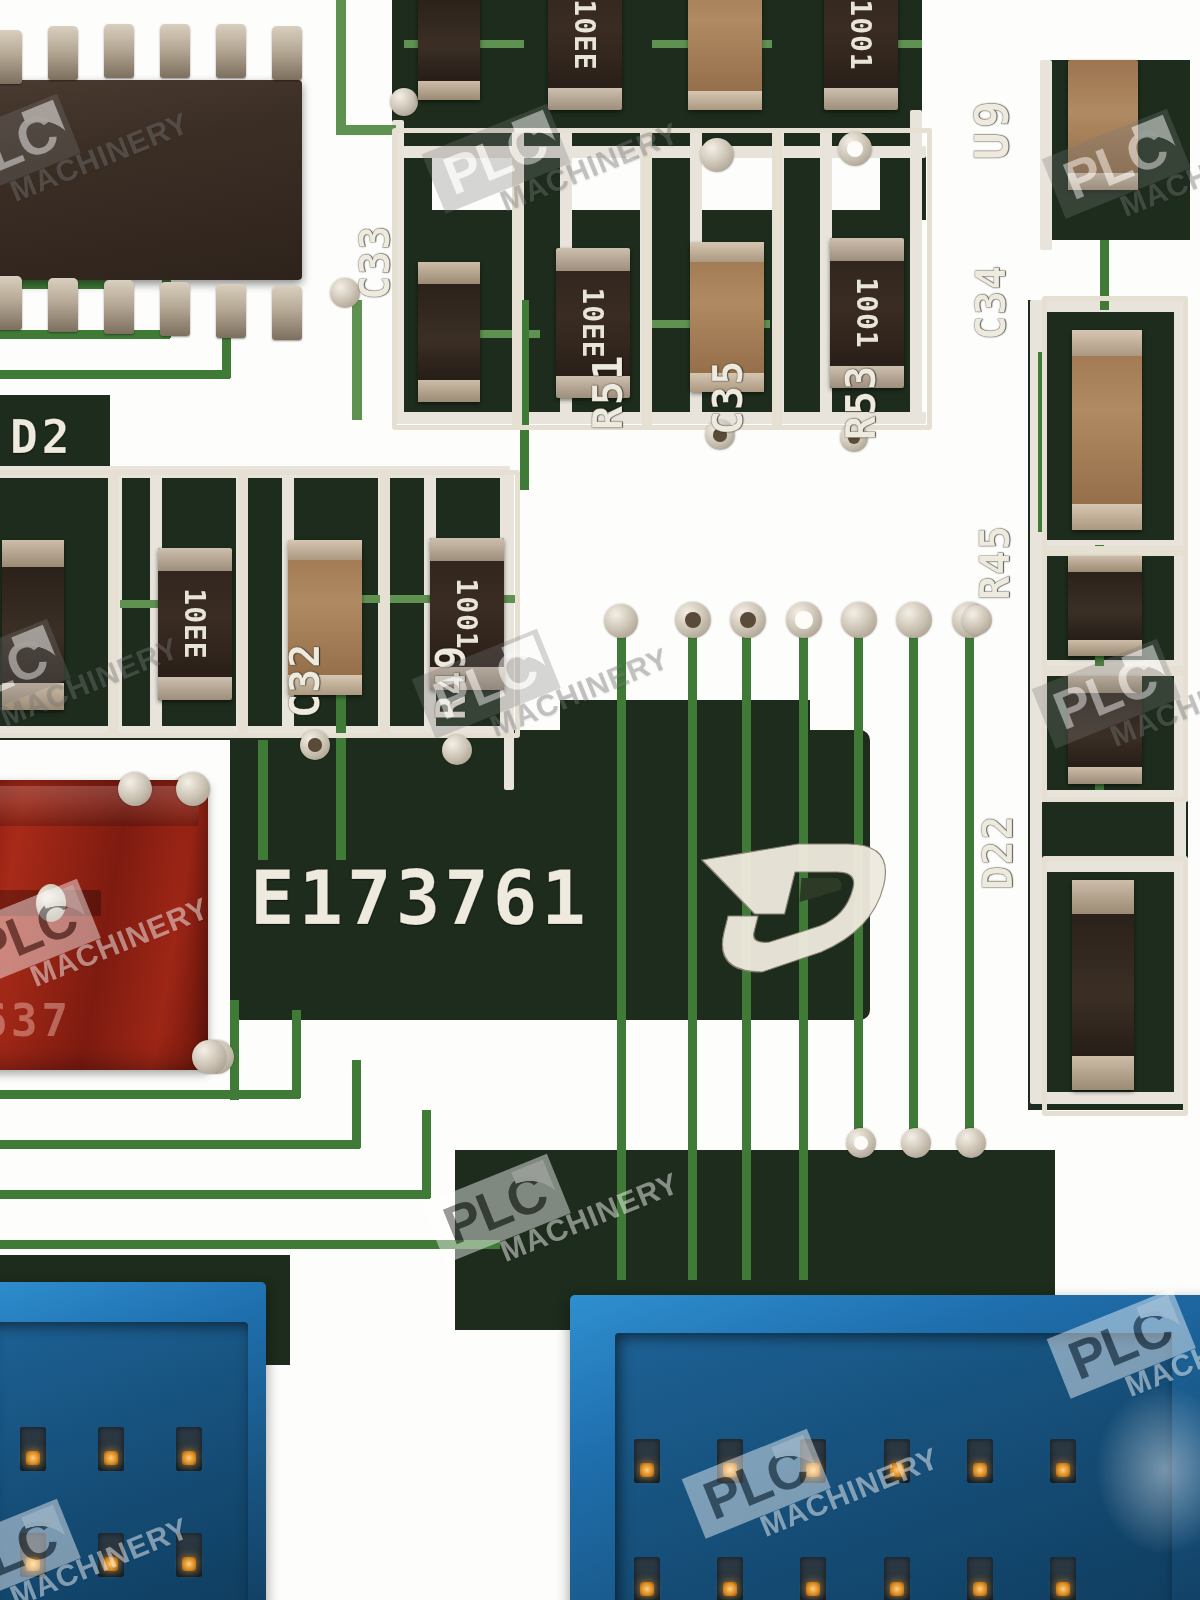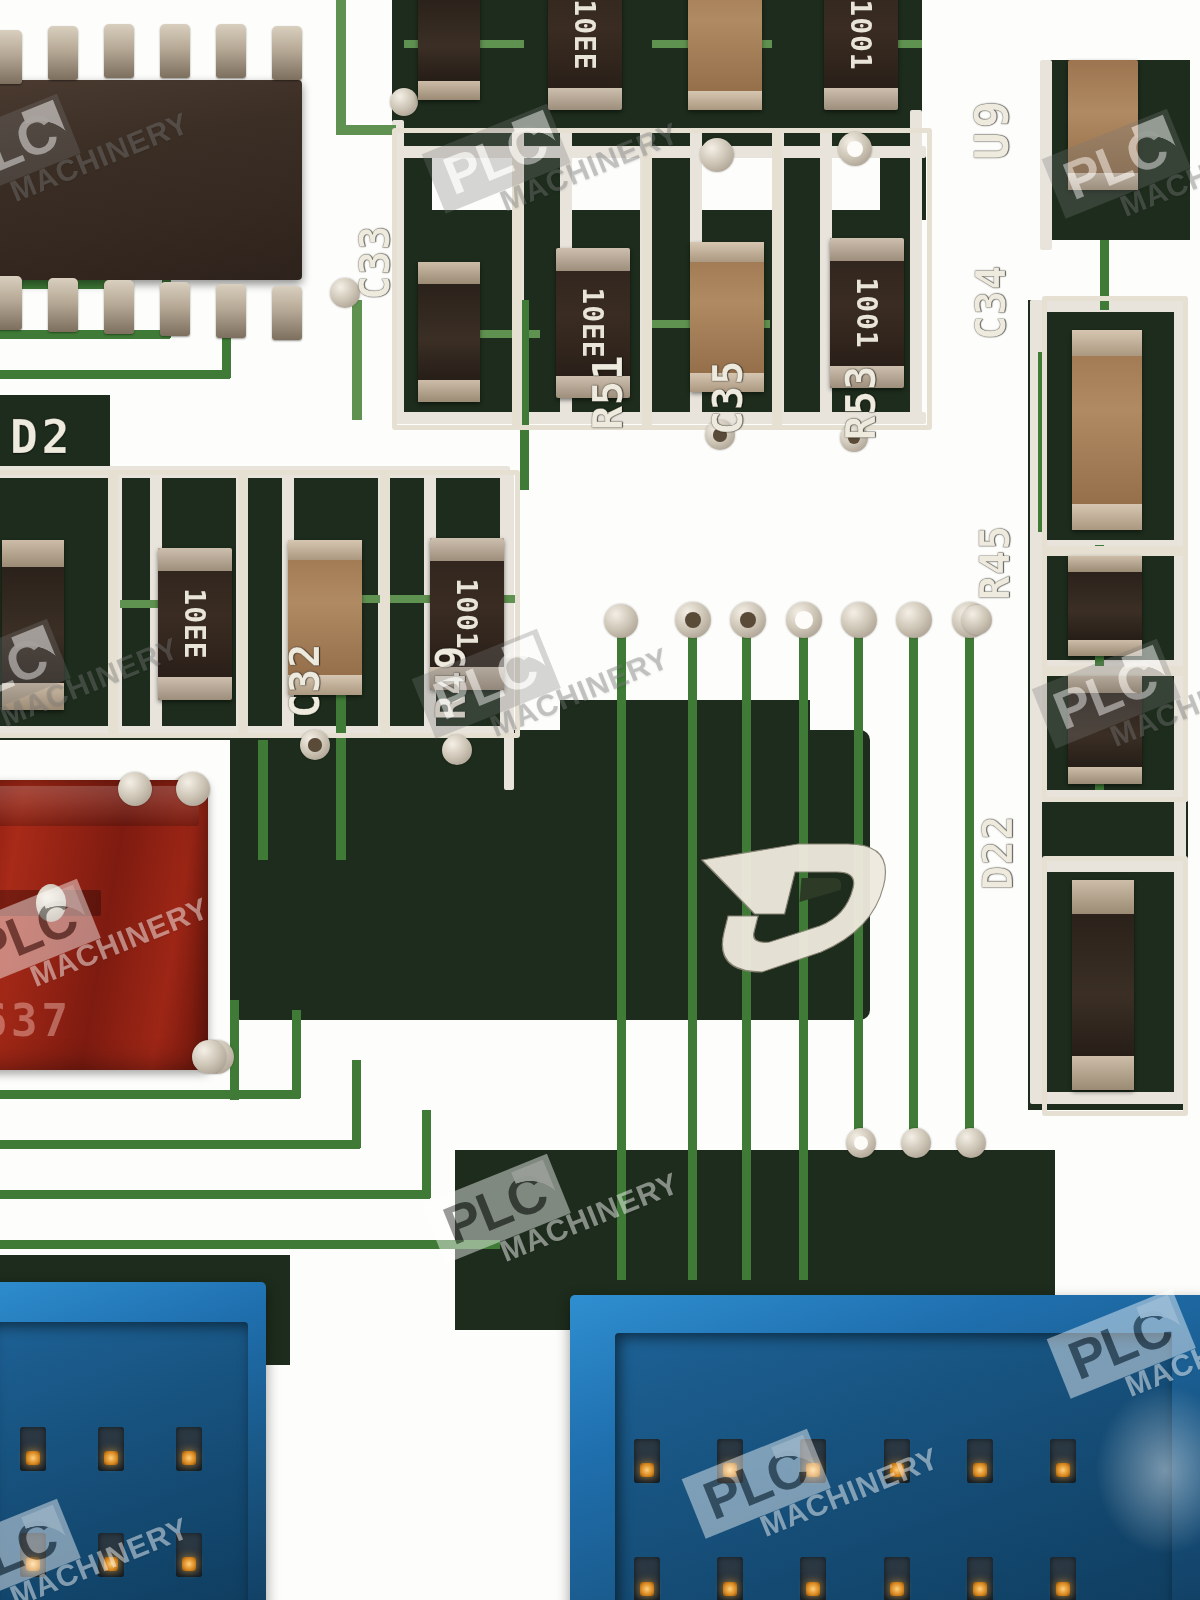--- a/index.html
+++ b/index.html
@@ -379,20 +379,21 @@
     <div class="lead" style="left:272px;top:26px;"></div>
     <div class="lead" style="left:-8px;top:276px;"></div>
     <div class="lead" style="left:48px;top:278px;"></div>
     <div class="lead" style="left:104px;top:280px;"></div>
     <div class="lead" style="left:160px;top:282px;"></div>
     <div class="lead" style="left:216px;top:284px;"></div>
     <div class="lead" style="left:272px;top:286px;"></div>
   </div>
 
   <div class="layer">
+    <span class="silk big" style="left:250px;top:855px;">E173761</span>
 
     <span class="silk med" style="left:10px;top:410px;">D2</span>
     <span class="silk sm rot" style="left:352px;top:300px;">C33</span>
     <span class="silk sm rot" style="left:585px;top:430px;">R51</span>
     <span class="silk sm rot" style="left:705px;top:435px;">C35</span>
     <span class="silk sm rot" style="left:838px;top:440px;">R53</span>
     <span class="silk med rot" style="left:965px;top:160px;">U9</span>
     <span class="silk sm rot" style="left:968px;top:340px;">C34</span>
     <span class="silk sm rot" style="left:972px;top:600px;">R45</span>
     <span class="silk sm rot" style="left:975px;top:890px;">D22</span>

